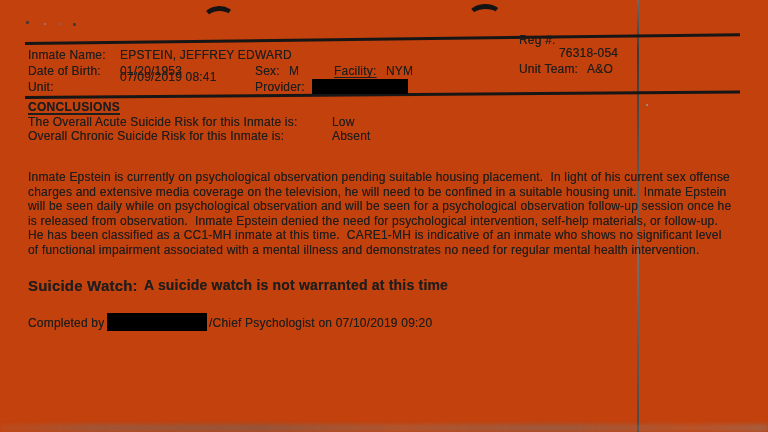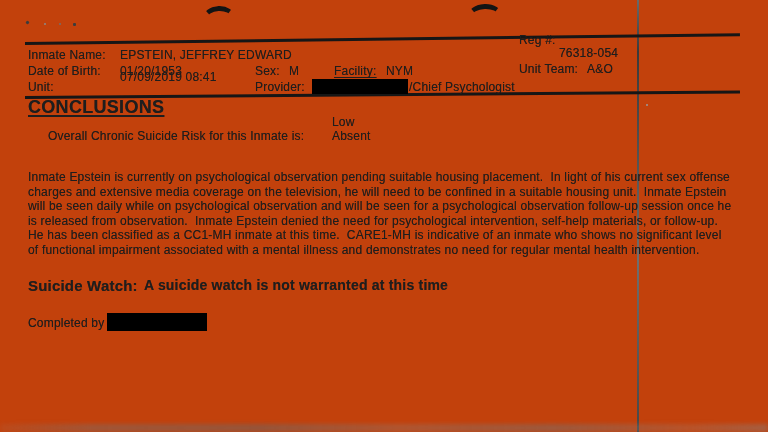--- a/index.html
+++ b/index.html
@@ -6,21 +6,21 @@
   .page{
     position:relative;width:768px;height:432px;background:#c2410c;overflow:hidden;
     font-family:Liberation Sans, sans-serif;color:#1d1d1d;
   }
   .t{
     position:absolute;font-size:12px;line-height:13px;white-space:pre;
     color:#1e1e1e;letter-spacing:0.2px;text-shadow:0 0 0.5px rgba(20,20,20,0.55);
   }
   .b{font-weight:700;}
   .hd{
-    font-weight:700;font-size:18px;letter-spacing:0.3px;
+    font-weight:700;font-size:12px;letter-spacing:0.3px;
     text-decoration:underline;text-decoration-thickness:1.6px;text-underline-offset:2px;
   }
   .ul{text-decoration:underline;text-decoration-thickness:1.2px;text-underline-offset:2px;}
   .rule{position:absolute;background:#161616;transform-origin:left center;}
   .vline{
     position:absolute;left:637px;top:0;width:1.6px;height:432px;
     background:linear-gradient(to bottom,#6a6a6a 0%,#3a3a3a 12%,#555 38%,#6f6f6f 60%,#474747 100%);
   }
   .redact{position:absolute;background:#000000;}
   .arc{
@@ -67,35 +67,36 @@
   <div class="t" style="left:289px;top:65px;">M</div>
   <div class="t ul" style="left:334px;top:65px;">Facility:</div>
   <div class="t" style="left:386px;top:65px;">NYM</div>
   <div class="t" style="left:519px;top:63px;">Unit Team:</div>
   <div class="t" style="left:587px;top:63px;">A&amp;O</div>
 
   <div class="t" style="left:28px;top:81px;">Unit:</div>
   <div class="t" style="left:120px;top:71px;">07/09/2019 08:41</div>
   <div class="t" style="left:255px;top:81px;">Provider:</div>
   <div class="redact" style="left:312px;top:79px;width:96px;height:15px;"></div>
-  <div class="t" style="left:409px;top:81px;">/Chief Psychologist</div>
 
   <div class="t hd" style="left:28px;top:101px;">CONCLUSIONS</div>
+  <div class="t" style="left:28px;top:116px;">The Overall Acute Suicide Risk for this Inmate is:</div>
   <div class="t" style="left:332px;top:116px;">Low</div>
-  <div class="t" style="left:28px;top:130px;margin-left:20px;">Overall Chronic Suicide Risk for this Inmate is:</div>
+  <div class="t" style="left:28px;top:130px;">Overall Chronic Suicide Risk for this Inmate is:</div>
   <div class="t" style="left:332px;top:130px;">Absent</div>
 
   <div class="t" style="left:28px;top:171px;">Inmate Epstein is currently on psychological observation pending suitable housing placement.  In light of his current sex offense</div>
   <div class="t" style="left:28px;top:186px;">charges and extensive media coverage on the television, he will need to be confined in a suitable housing unit.  Inmate Epstein</div>
   <div class="t" style="left:28px;top:200px;">will be seen daily while on psychological observation and will be seen for a psychological observation follow-up session once he</div>
   <div class="t" style="left:28px;top:215px;">is released from observation.  Inmate Epstein denied the need for psychological intervention, self-help materials, or follow-up.</div>
   <div class="t" style="left:28px;top:229px;">He has been classified as a CC1-MH inmate at this time.  CARE1-MH is indicative of an inmate who shows no significant level</div>
   <div class="t" style="left:28px;top:244px;">of functional impairment associated with a mental illness and demonstrates no need for regular mental health intervention.</div>
 
   <div class="t b" style="left:28px;top:279px;font-size:15px;">Suicide Watch:</div>
   <div class="t b" style="left:131px;top:279px;font-size:14px;margin-left:13px;">A suicide watch is not warranted at this time</div>
 
   <div class="t" style="left:28px;top:317px;">Completed by</div>
   <div class="redact" style="left:107px;top:313px;width:100px;height:18px;"></div>
+  <div class="t" style="left:209px;top:317px;">/Chief Psychologist on 07/10/2019 09:20</div>
 
   <div class="bottom-shadow"></div>
 
 </div>
 
 </body></html>

